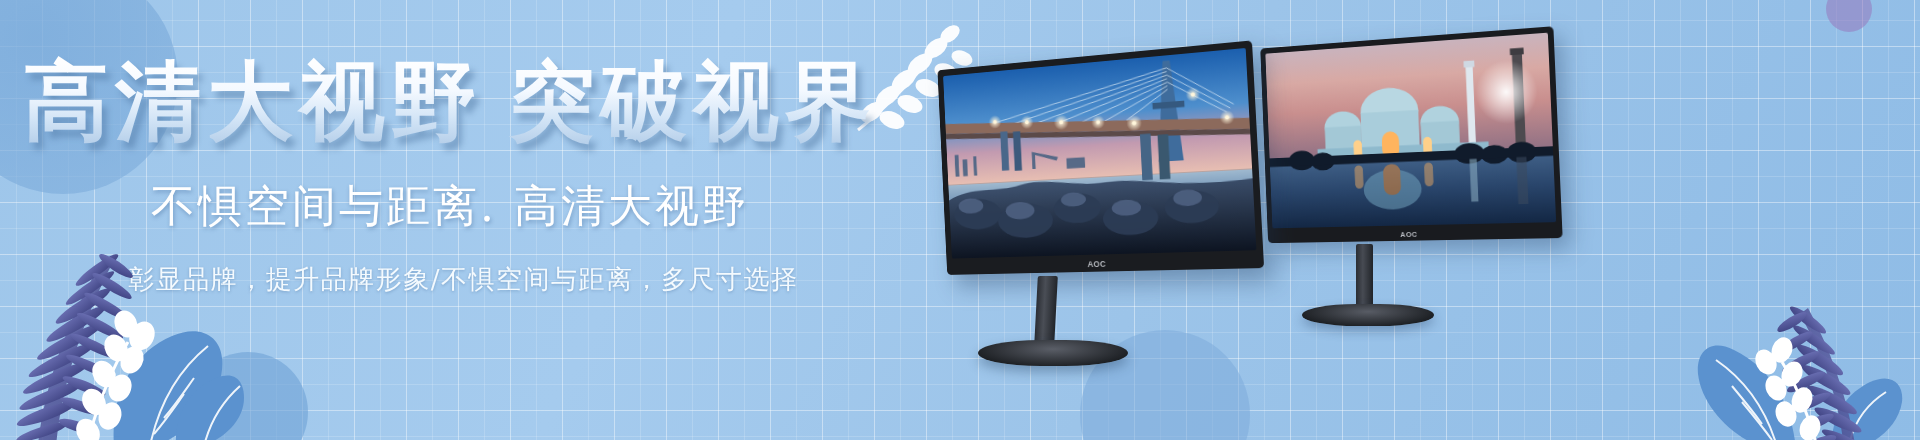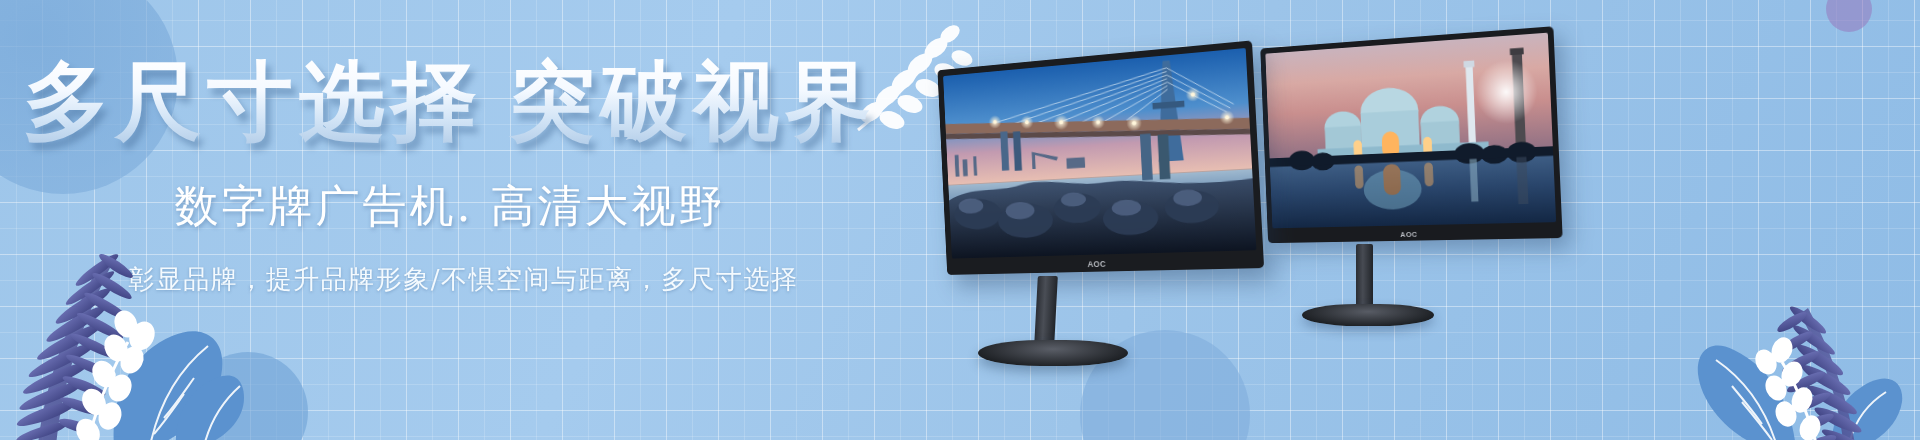--- a/index.html
+++ b/index.html
@@ -152,22 +152,22 @@
       <ellipse cx="114" cy="22" rx="11" ry="7" transform="rotate(-38 114 22)"></ellipse>
       <ellipse cx="56" cy="108" rx="13" ry="8" transform="rotate(22 56 108)"></ellipse>
       <ellipse cx="74" cy="92" rx="13" ry="8" transform="rotate(22 74 92)"></ellipse>
       <ellipse cx="92" cy="76" rx="13" ry="8" transform="rotate(22 92 76)"></ellipse>
       <ellipse cx="110" cy="60" rx="12" ry="8" transform="rotate(22 110 60)"></ellipse>
       <ellipse cx="126" cy="46" rx="11" ry="7" transform="rotate(22 126 46)"></ellipse>
     </g>
   </svg>
 
   <div class="text-block">
-    <div class="headline"><span>多尺寸选择</span><span class="gap"></span><span>突破视界</span></div>
-    <div class="subtitle">数字牌广告机. 高清大视野</div>
+    <div class="headline"><span>高清大视野</span><span class="gap"></span><span>突破视界</span></div>
+    <div class="subtitle">不惧空间与距离. 高清大视野</div>
     <div class="tagline">彰显品牌，提升品牌形象/不惧空间与距离，多尺寸选择</div>
   </div>
 
   <div class="monitors">
 
     <div class="mon monB">
       <div class="panel">
         <div class="screen">
           <svg viewBox="0 0 330 200" preserveAspectRatio="none" width="100%" height="100%">
             <defs>

